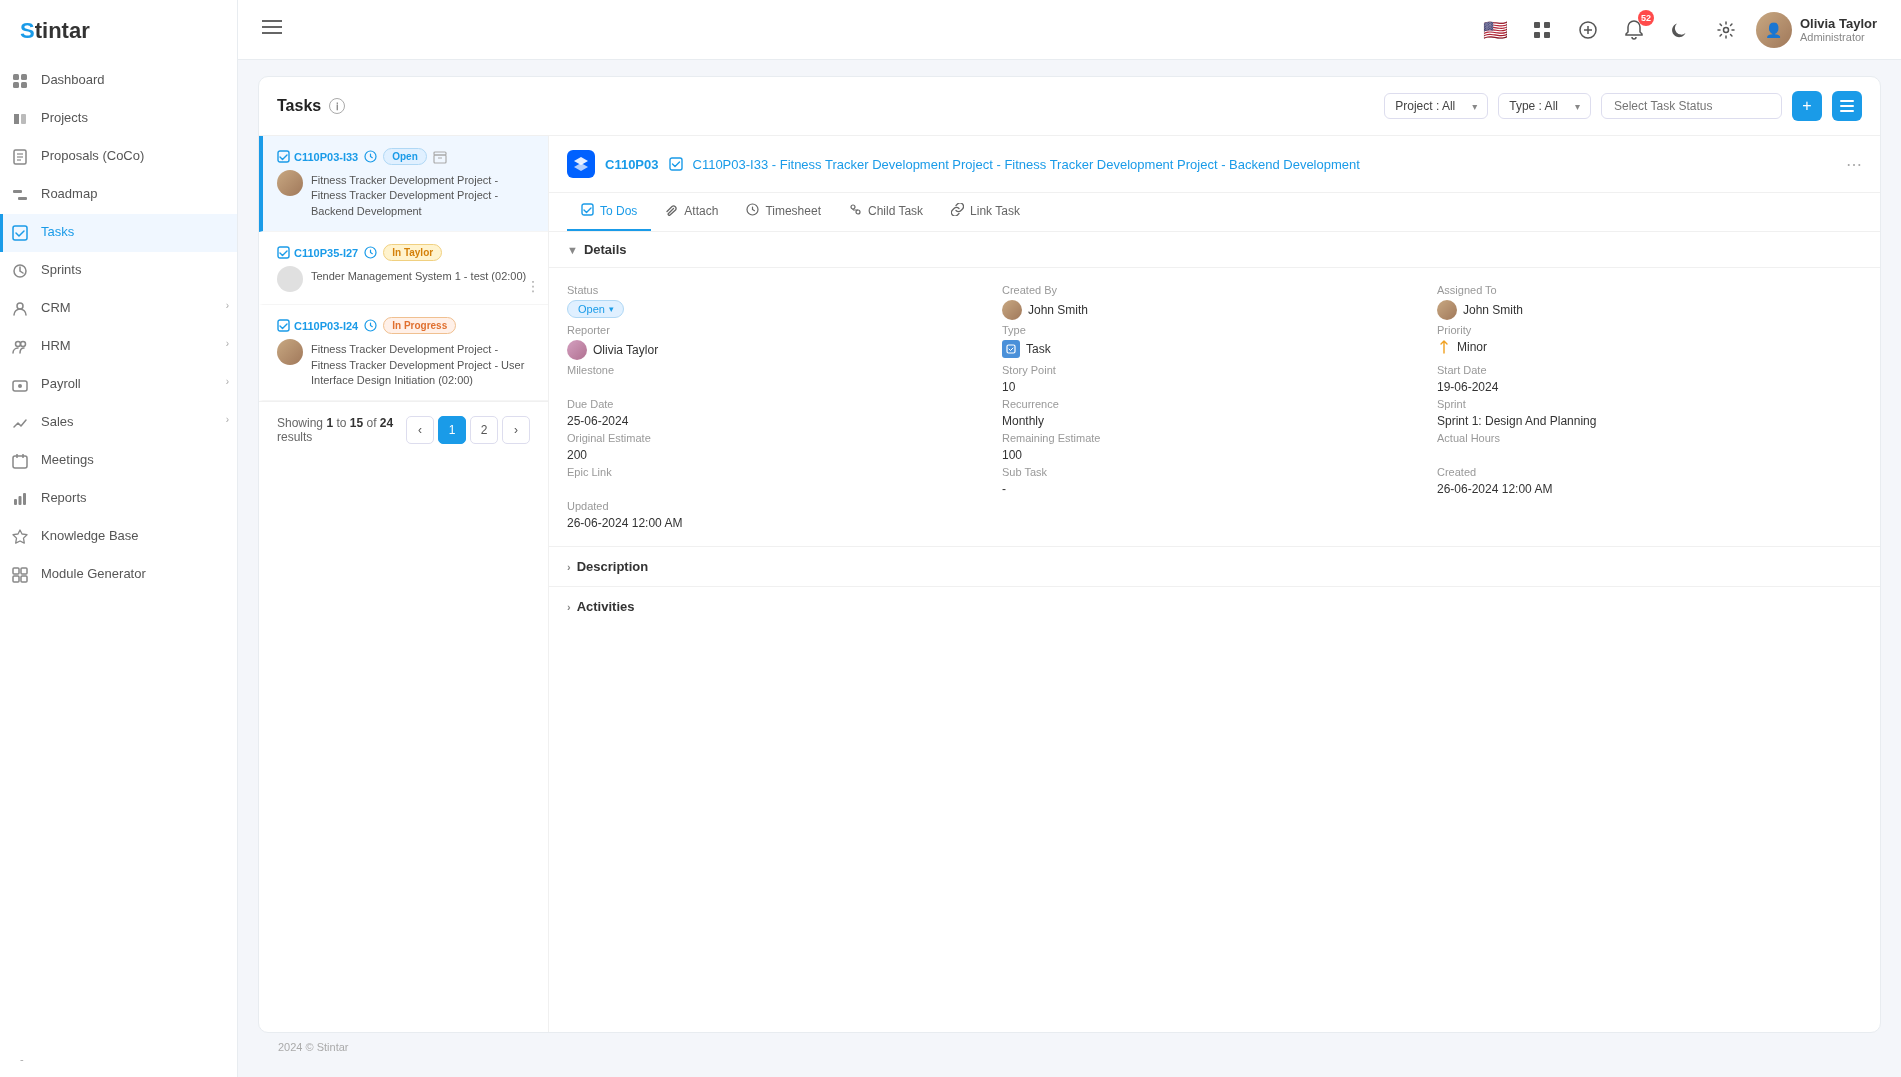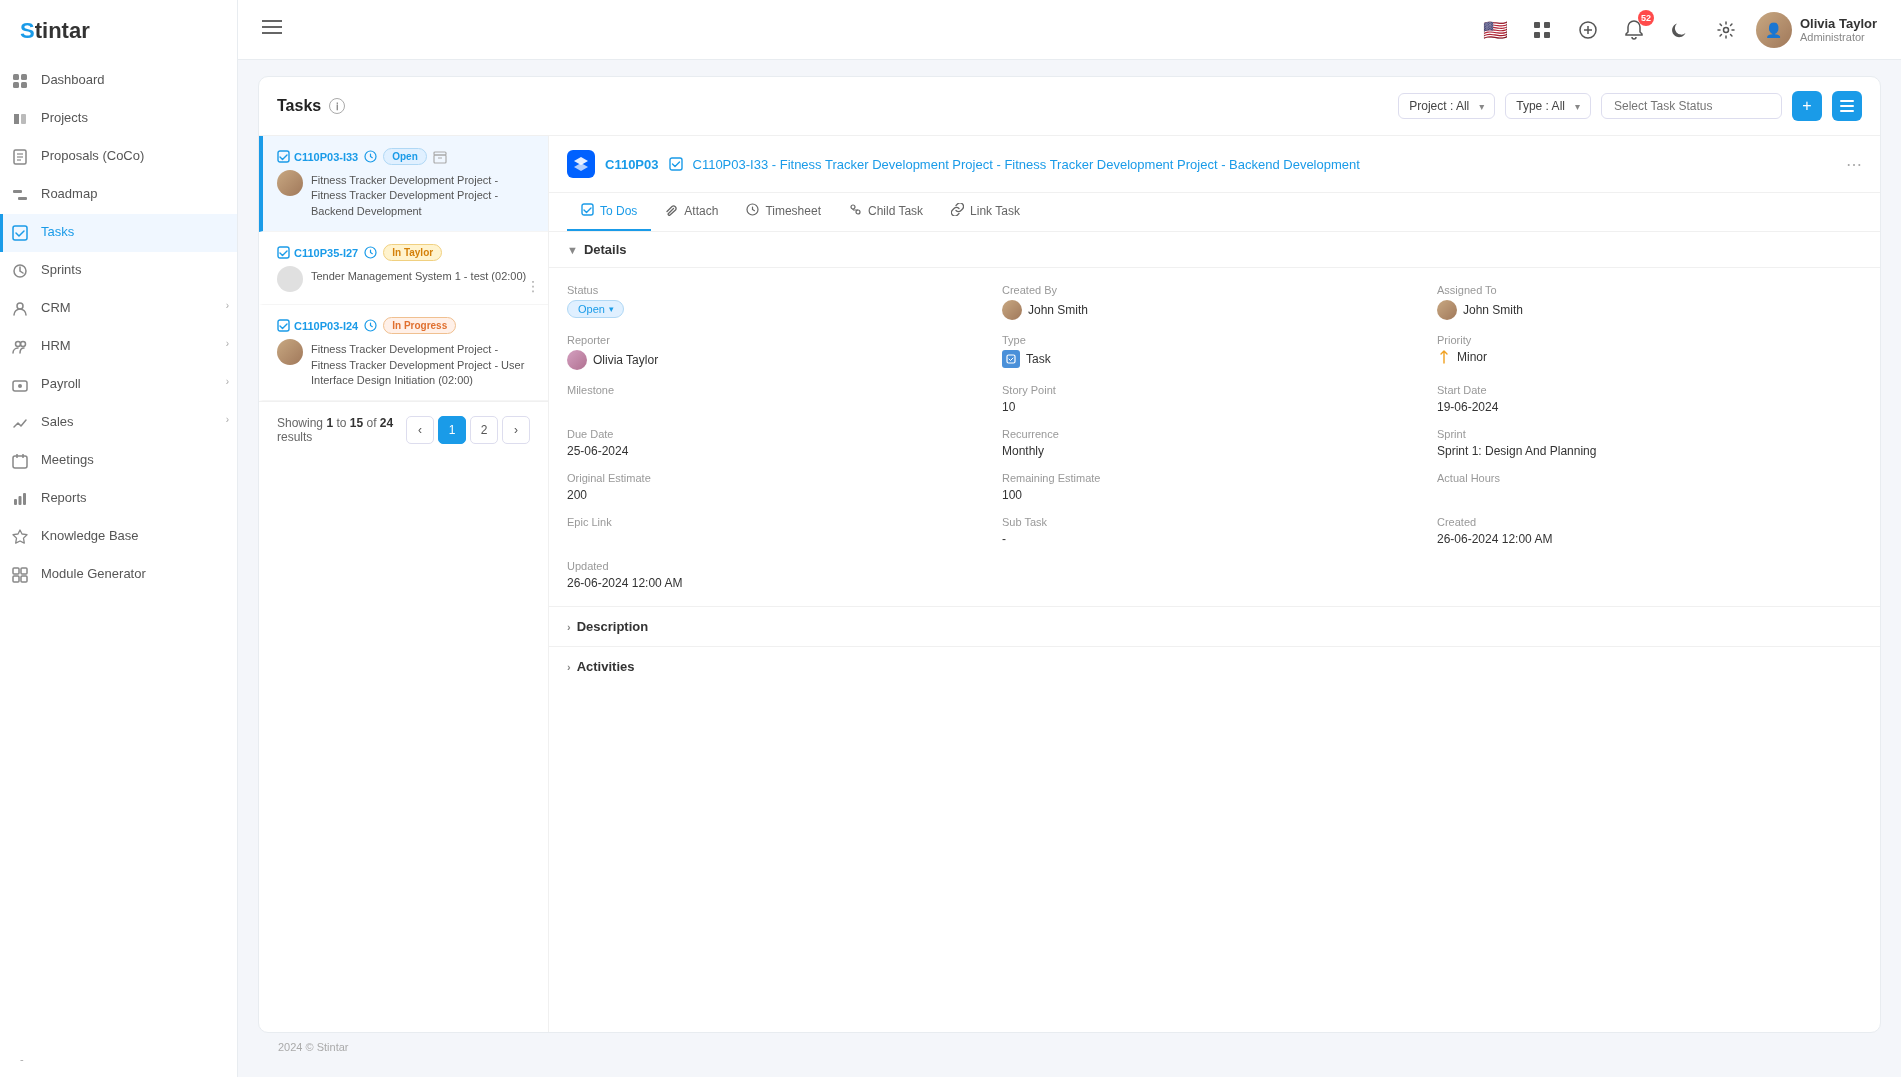--- a/index.html
+++ b/index.html
@@ -34,21 +34,21 @@
 
     
     .content { flex: 1; overflow: hidden; display: flex; flex-direction: column; padding: 16px 20px; }
 
     
     .tasks-panel { background: #fff; border-radius: 10px; flex: 1; overflow: hidden; display: flex; flex-direction: column; border: 1px solid #e8ecf0; }
     .tasks-header { padding: 14px 18px; display: flex; align-items: center; justify-content: space-between; border-bottom: 1px solid #f0f0f0; flex-shrink: 0; }
     .tasks-title { font-size: 16px; font-weight: 600; color: #222; display: flex; align-items: center; gap: 8px; }
     .tasks-title-icon { width: 16px; height: 16px; border-radius: 50%; border: 1.5px solid #aaa; display: flex; align-items: center; justify-content: center; font-size: 10px; color: #888; }
     .tasks-filters { display: flex; align-items: center; gap: 10px; }
-    .filter-select { display: flex; align-items: center; gap: 10px; border: 1px solid #dde; border-radius: 6px; padding: 5px 10px; cursor: pointer; font-size: 12px; color: #444; background: #fff; }
+    .filter-select { display: flex; align-items: center; gap: 17px; border: 1px solid #dde; border-radius: 6px; padding: 5px 10px; cursor: pointer; font-size: 12px; color: #444; background: #fff; }
     .filter-select .chevron { color: #888; font-size: 10px; }
     .status-search { border: 1px solid #dde; border-radius: 6px; padding: 5px 12px; font-size: 12px; color: #888; min-width: 160px; outline: none; }
     .btn-add { width: 30px; height: 30px; background: #1a9be8; border: none; border-radius: 6px; color: #fff; cursor: pointer; display: flex; align-items: center; justify-content: center; font-size: 16px; }
     .btn-list { width: 30px; height: 30px; background: #1a9be8; border: none; border-radius: 6px; color: #fff; cursor: pointer; display: flex; align-items: center; justify-content: center; font-size: 14px; }
 
     
     .tasks-body { flex: 1; overflow: hidden; display: flex; }
 
     
     .task-list { width: 290px; border-right: 1px solid #f0f0f0; overflow-y: auto; flex-shrink: 0; }
@@ -77,21 +77,21 @@
     .task-tabs { display: flex; gap: 0; border-bottom: 1px solid #f0f0f0; padding: 0 18px; }
     .task-tab { display: flex; align-items: center; gap: 6px; padding: 10px 14px; cursor: pointer; color: #666; font-size: 12px; border-bottom: 2px solid transparent; }
     .task-tab.active { color: #1a9be8; border-bottom: 2px solid #1a9be8; }
     .task-tab-icon { font-size: 13px; }
 
     
     .details-section { padding: 16px 18px; }
     .section-header { display: flex; align-items: center; gap: 6px; cursor: pointer; padding: 10px 18px; border-bottom: 1px solid #f0f0f0; font-size: 13px; font-weight: 600; color: #333; }
     .section-chevron { color: #888; font-size: 11px; }
 
-    .details-grid { display: grid; grid-template-columns: repeat(3, 1fr); gap: 14px 10px; }
+    .details-grid { display: grid; grid-template-columns: repeat(3, 1fr); gap: 4px 10px; }
     .detail-row { display: flex; flex-direction: column; gap: 4px; }
     .detail-label { font-size: 11px; color: #999; }
     .detail-value { font-size: 12px; color: #333; font-weight: 500; display: flex; align-items: center; gap: 6px; }
     .status-badge-open { background: #e0f0ff; color: #1a9be8; border: 1px solid #b0d8f5; border-radius: 12px; padding: 2px 10px; font-size: 11px; display: flex; align-items: center; gap: 4px; }
     .status-badge-chevron { font-size: 9px; }
     .mini-avatar { width: 20px; height: 20px; border-radius: 50%; background: linear-gradient(135deg, #c8a882, #a0785a); flex-shrink: 0; }
     .olivia-avatar { background: linear-gradient(135deg, #d4a0c0, #b07090); }
     .task-type-icon { width: 18px; height: 18px; background: #4a90d9; border-radius: 3px; display: flex; align-items: center; justify-content: center; color: #fff; font-size: 10px; }
 
     

